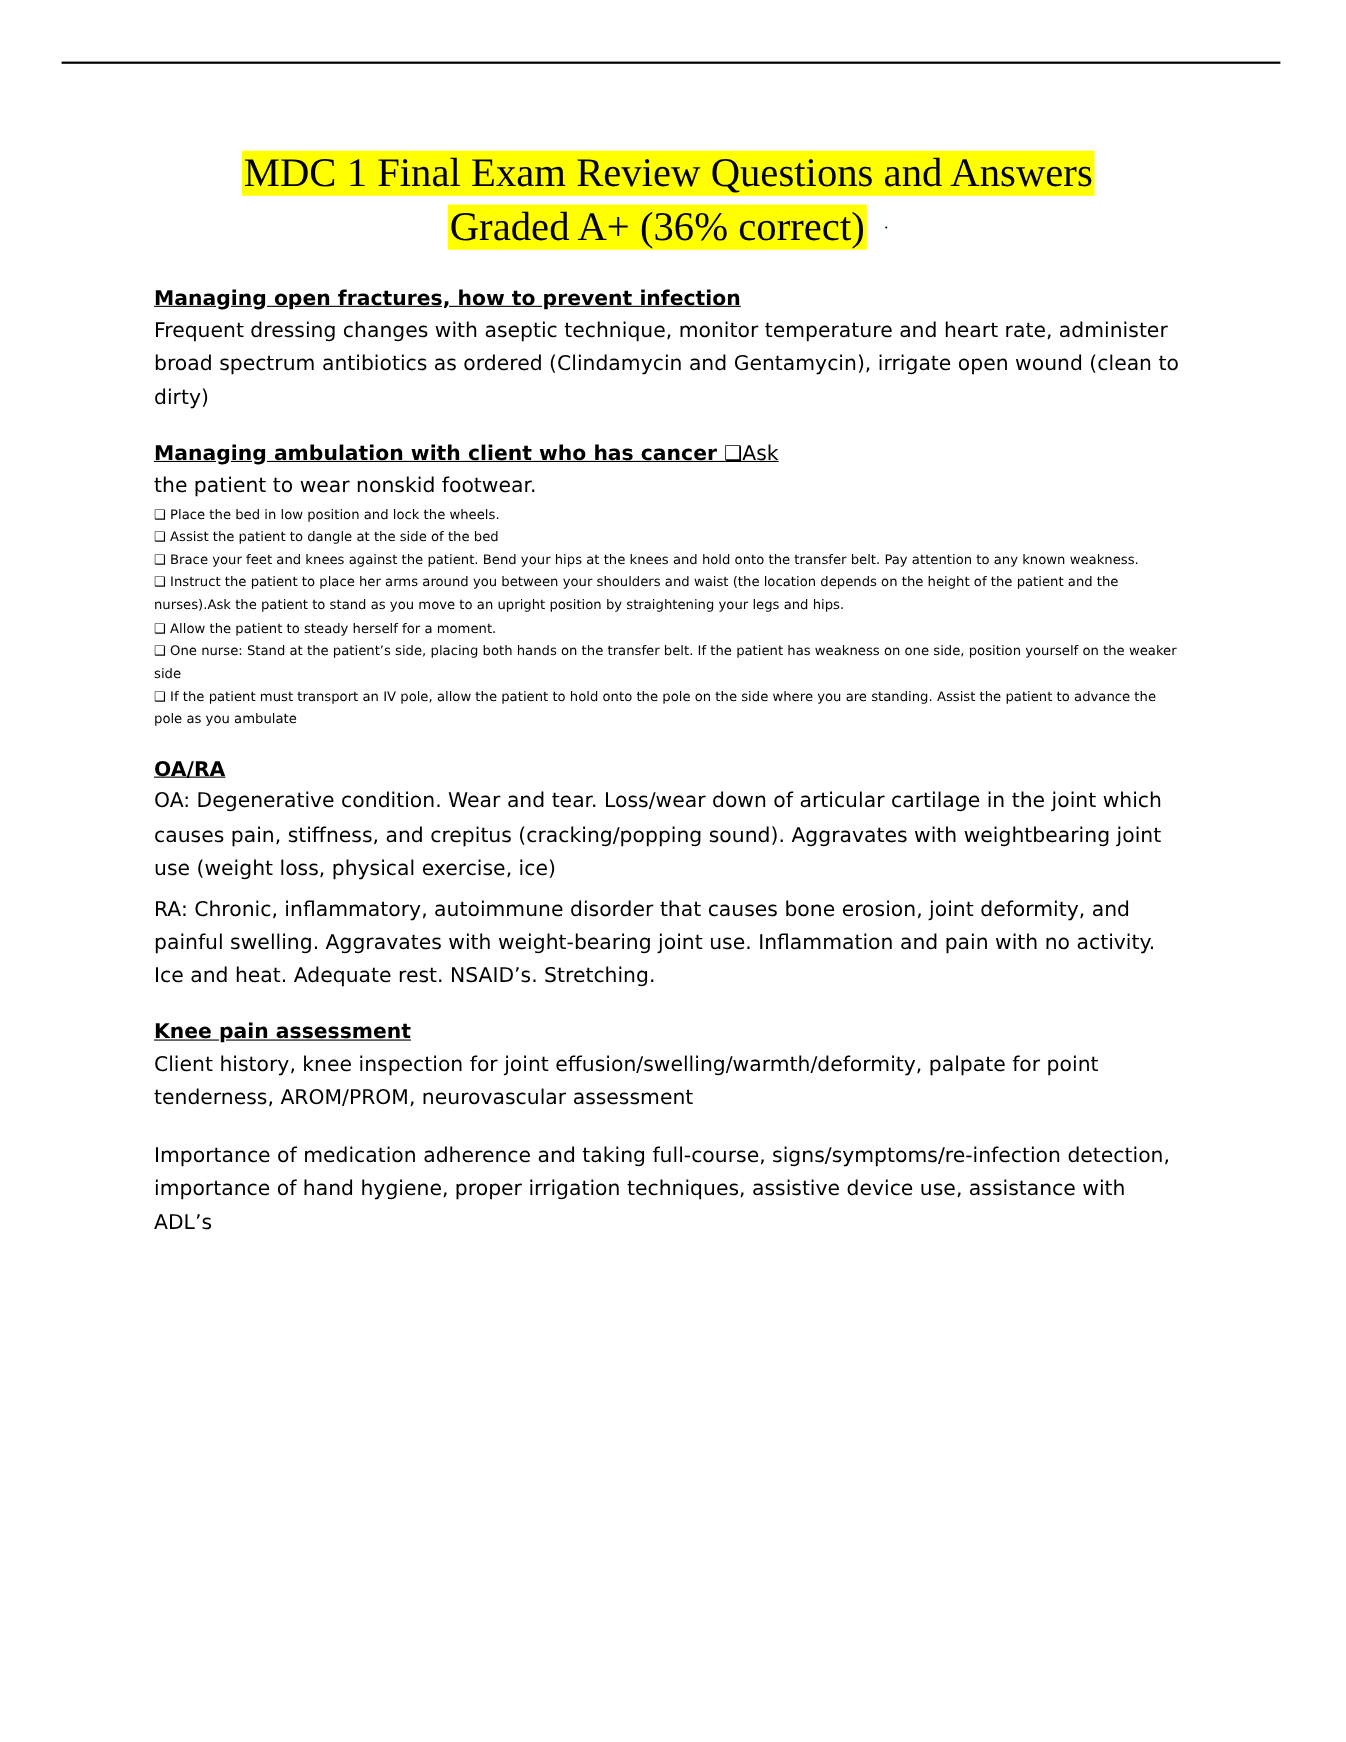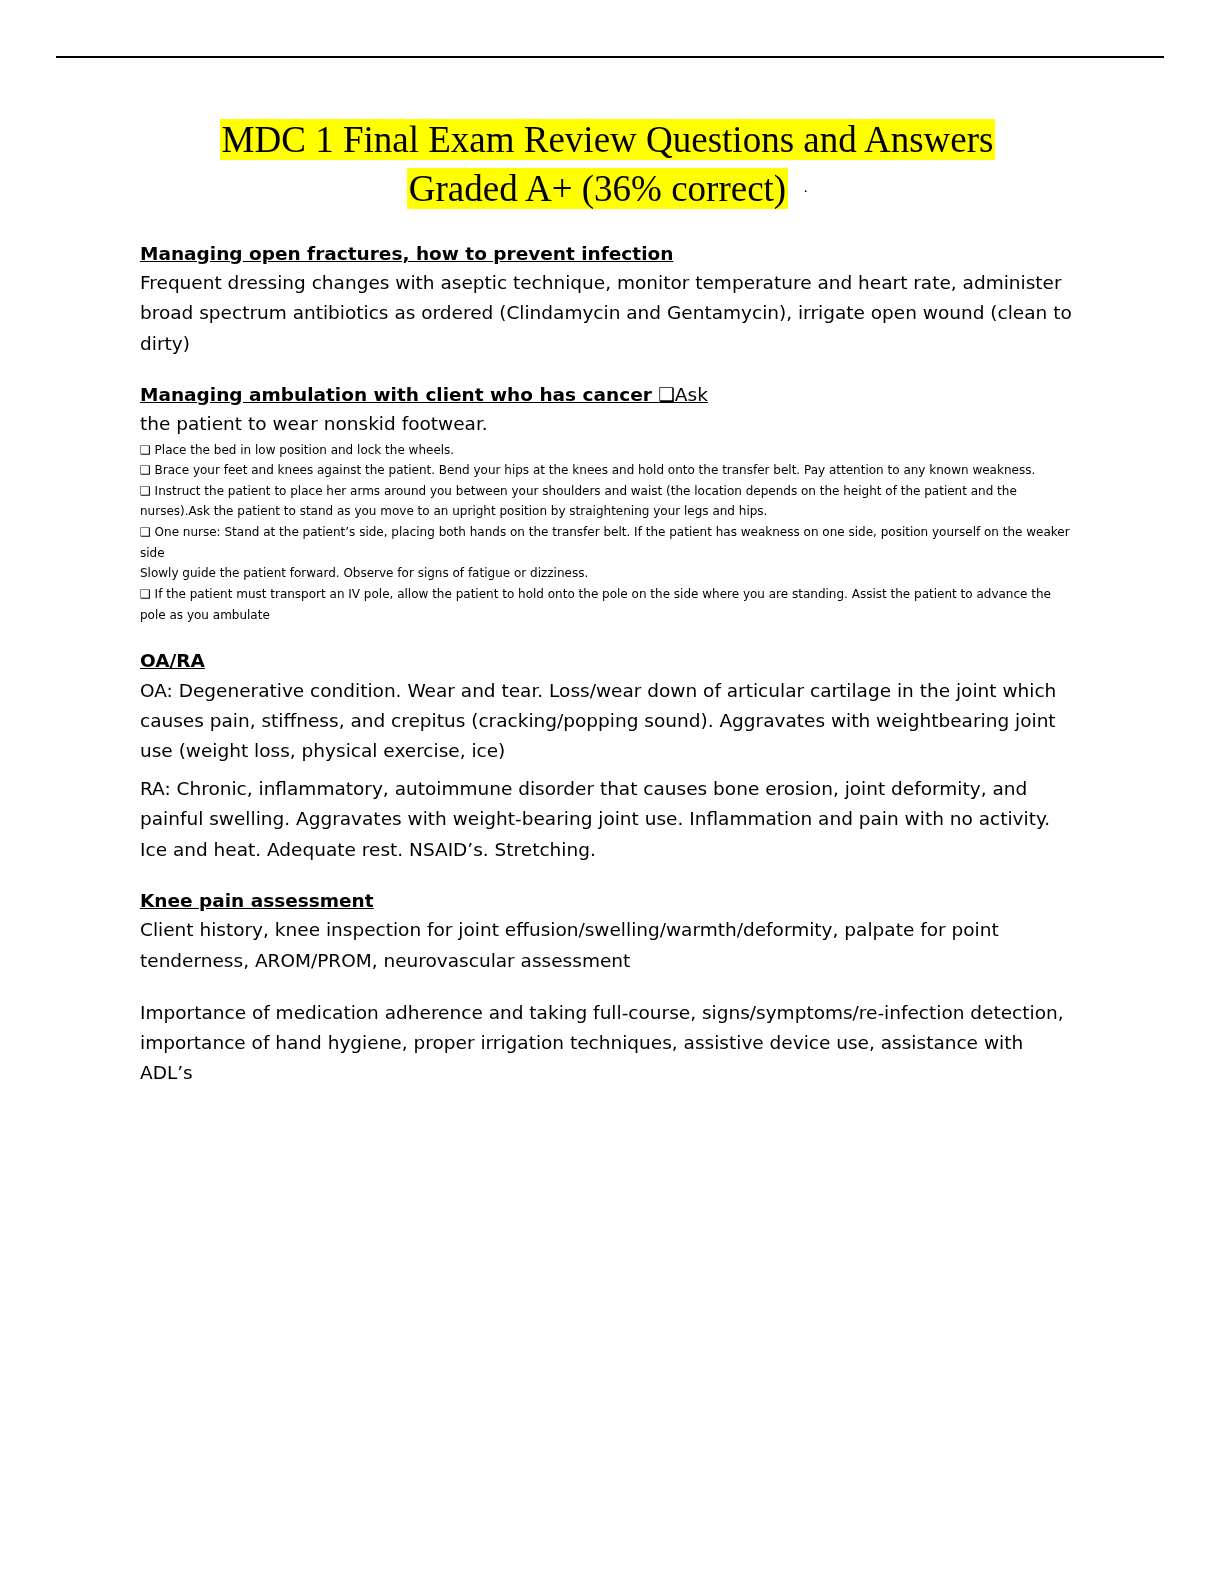--- a/index.html
+++ b/index.html
@@ -25,21 +25,21 @@
   .top-rule {
     position: absolute;
     top: 56px;
     left: 56px;
     width: 1108px;
     height: 0;
     border-top: 2px solid #000;
   }
   .content {
     position: absolute;
-    top: 116px;
+    top: 134px;
     left: 140px;
     width: 935px;
   }
   .doc-title {
     font-family: "Liberation Serif", serif;
     font-size: 37px;
     line-height: 1.32;
     text-align: center;
     font-weight: normal;
     margin: 0 0 26px 0;
@@ -114,31 +114,38 @@
         <span class="norm">❑Ask</span>
       </p>
       <p class="para">the patient to wear nonskid footwear.</p>
 
       <p class="bullet-line">
         <span class="box-glyph">❑</span>
         <span>Place the bed in low position and lock the wheels.</span>
       </p>
       <p class="bullet-line">
         <span class="box-glyph">❑</span>
+        <span>Assist the patient to dangle at the side of the bed</span>
+      </p>
+      <p class="bullet-line">
+        <span class="box-glyph">❑</span>
         <span>Brace your feet and knees against the patient. Bend your hips at the knees and hold onto the transfer belt. Pay attention to any known weakness.</span>
       </p>
       <p class="bullet-line">
         <span class="box-glyph">❑</span>
         <span>Instruct the patient to place her arms around you between your shoulders and waist (the location depends on the height of the patient and the nurses).Ask the patient to stand as you move to an upright position by straightening your legs and hips.</span>
       </p>
       <p class="bullet-line">
         <span class="box-glyph">❑</span>
+        <span>Allow the patient to steady herself for a moment.</span>
+      </p>
+      <p class="bullet-line">
+        <span class="box-glyph">❑</span>
         <span>One nurse: Stand at the patient’s side, placing both hands on the transfer belt. If the patient has weakness on one side, position yourself on the weaker side</span>
       </p>
-      <p class="bullet-line">Slowly guide the patient forward. Observe for signs of fatigue or dizziness.</p>
       <p class="bullet-line">
         <span class="box-glyph">❑</span>
         <span>If the patient must transport an IV pole, allow the patient to hold onto the pole on the side where you are standing. Assist the patient to advance the pole as you ambulate</span>
       </p>
     </div>
 
     <div class="section">
       <p class="sec-head">OA/RA</p>
       <p class="para">OA: Degenerative condition. Wear and tear. Loss/wear down of articular cartilage in the joint which causes pain, stiffness, and crepitus (cracking/popping sound). Aggravates with weightbearing joint use (weight loss, physical exercise, ice)</p>
       <div class="gap-sm"></div>

